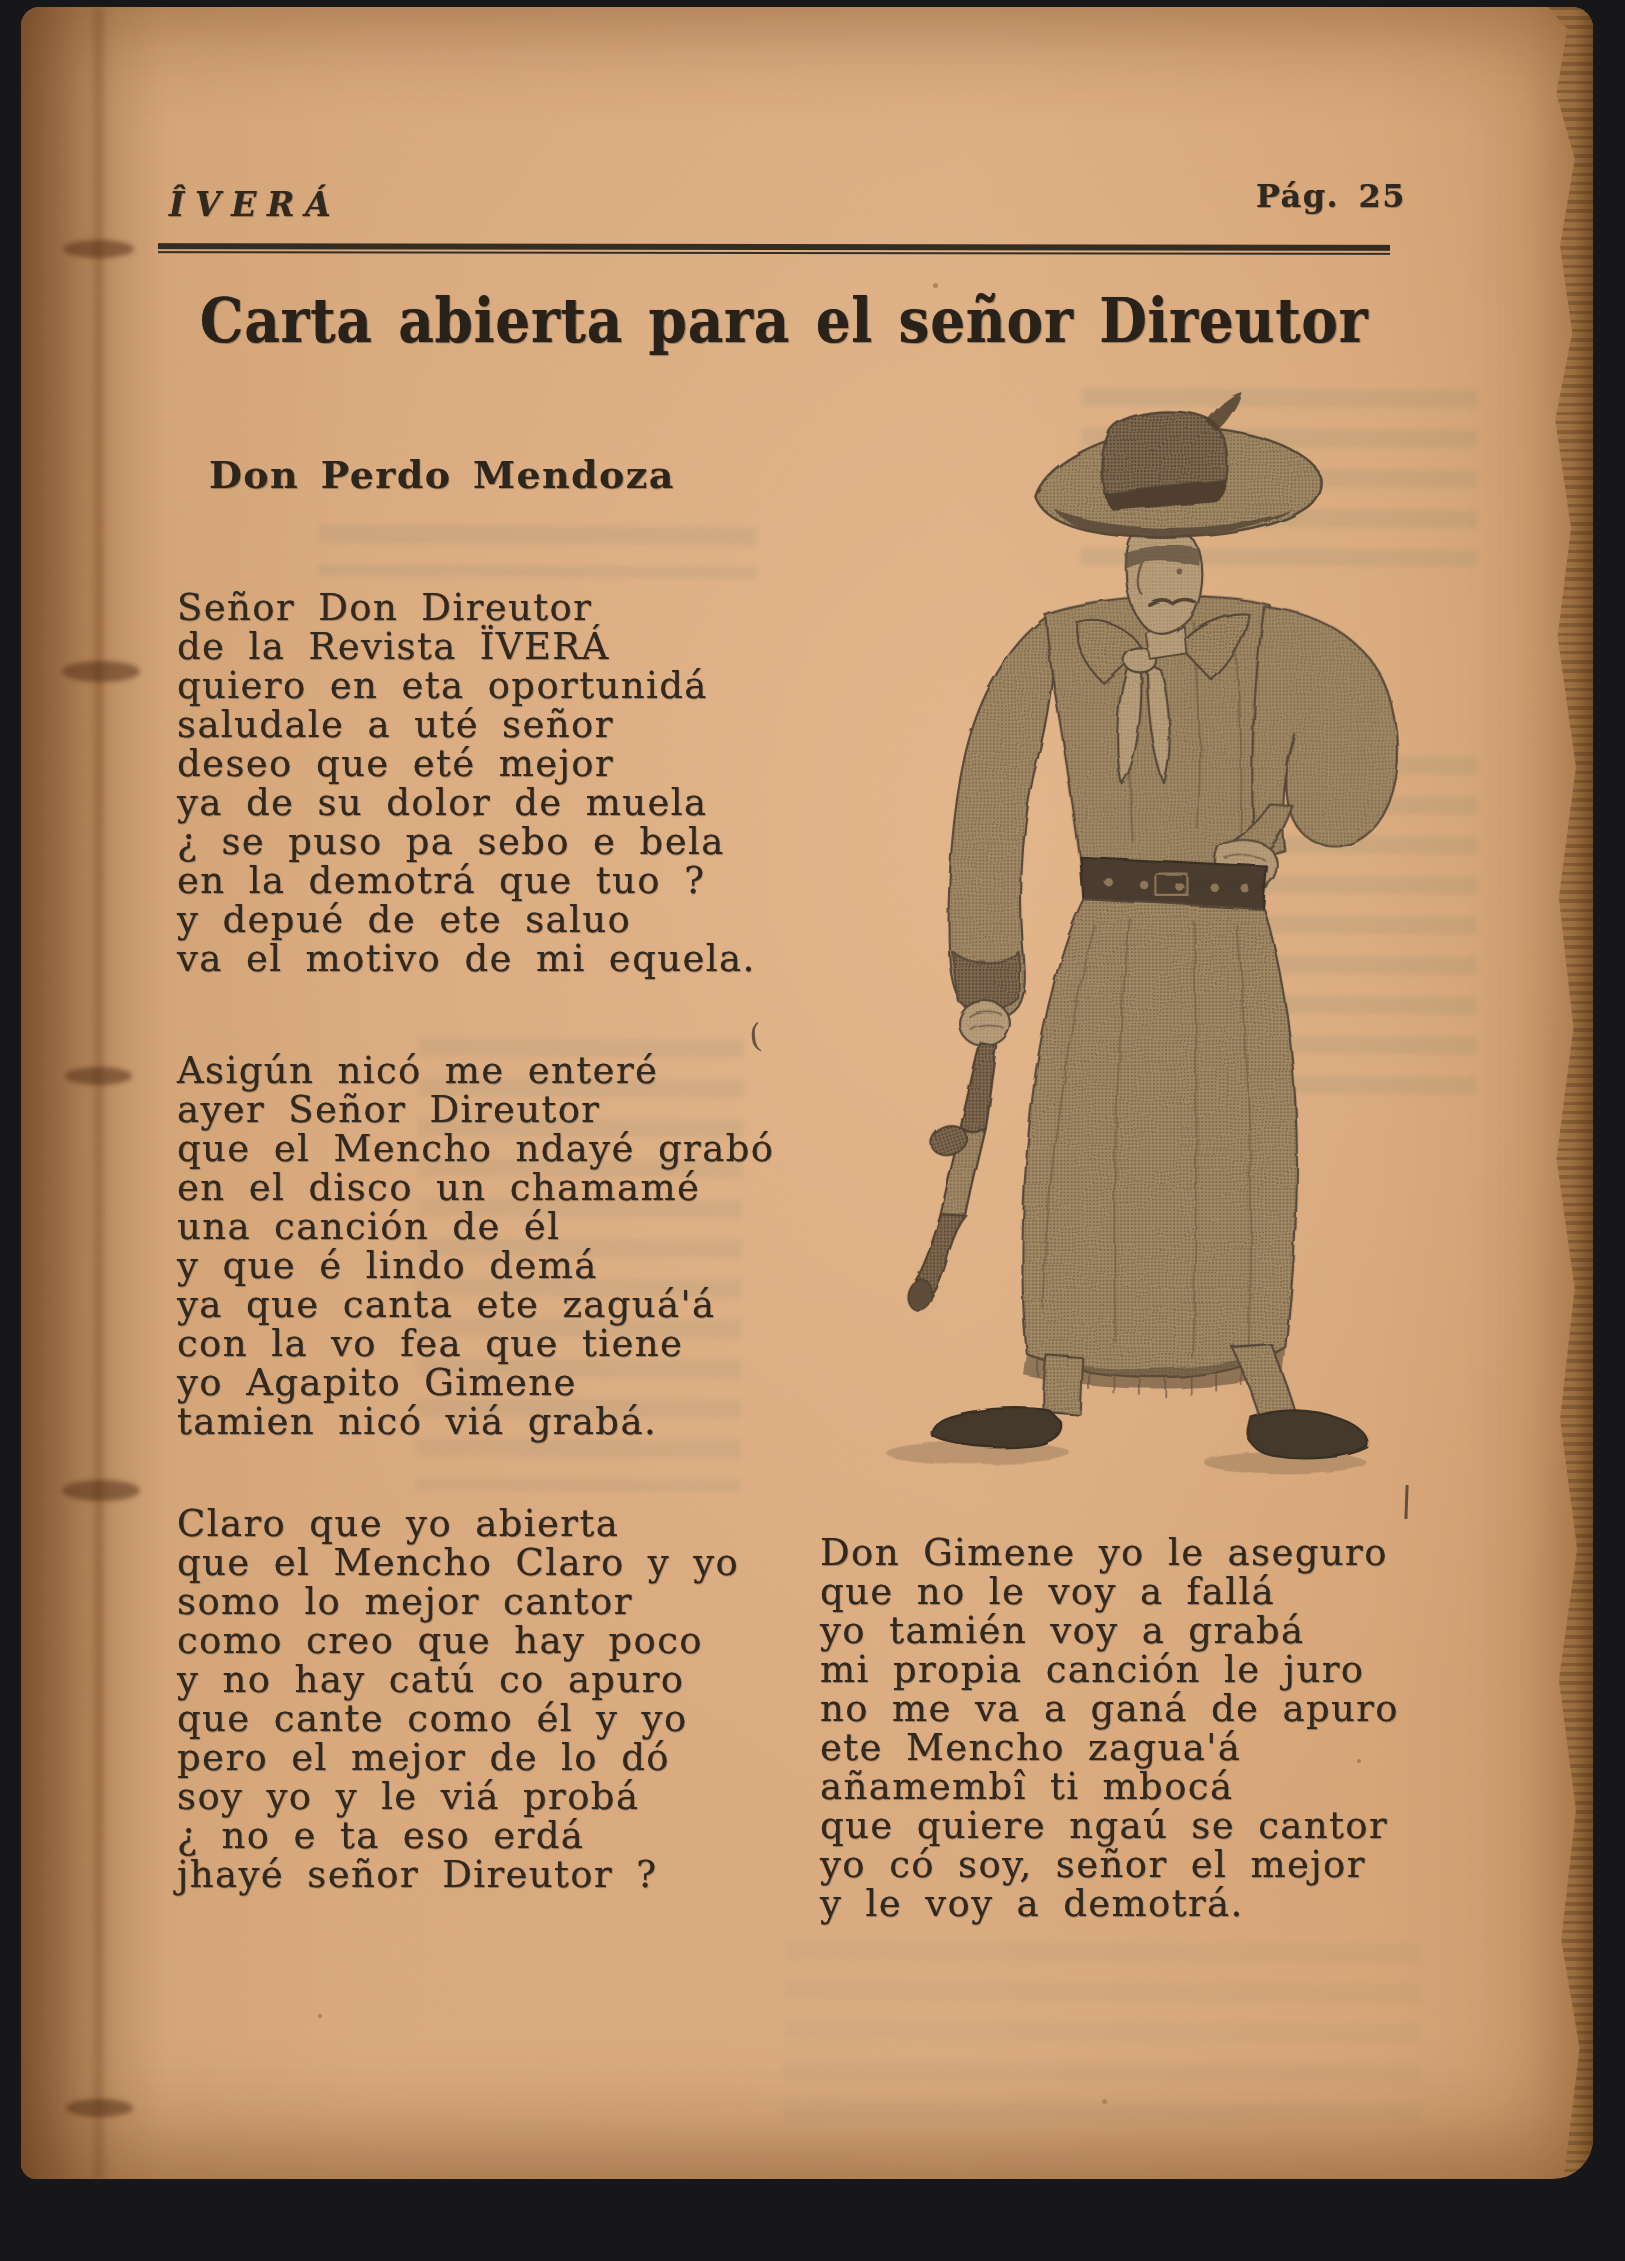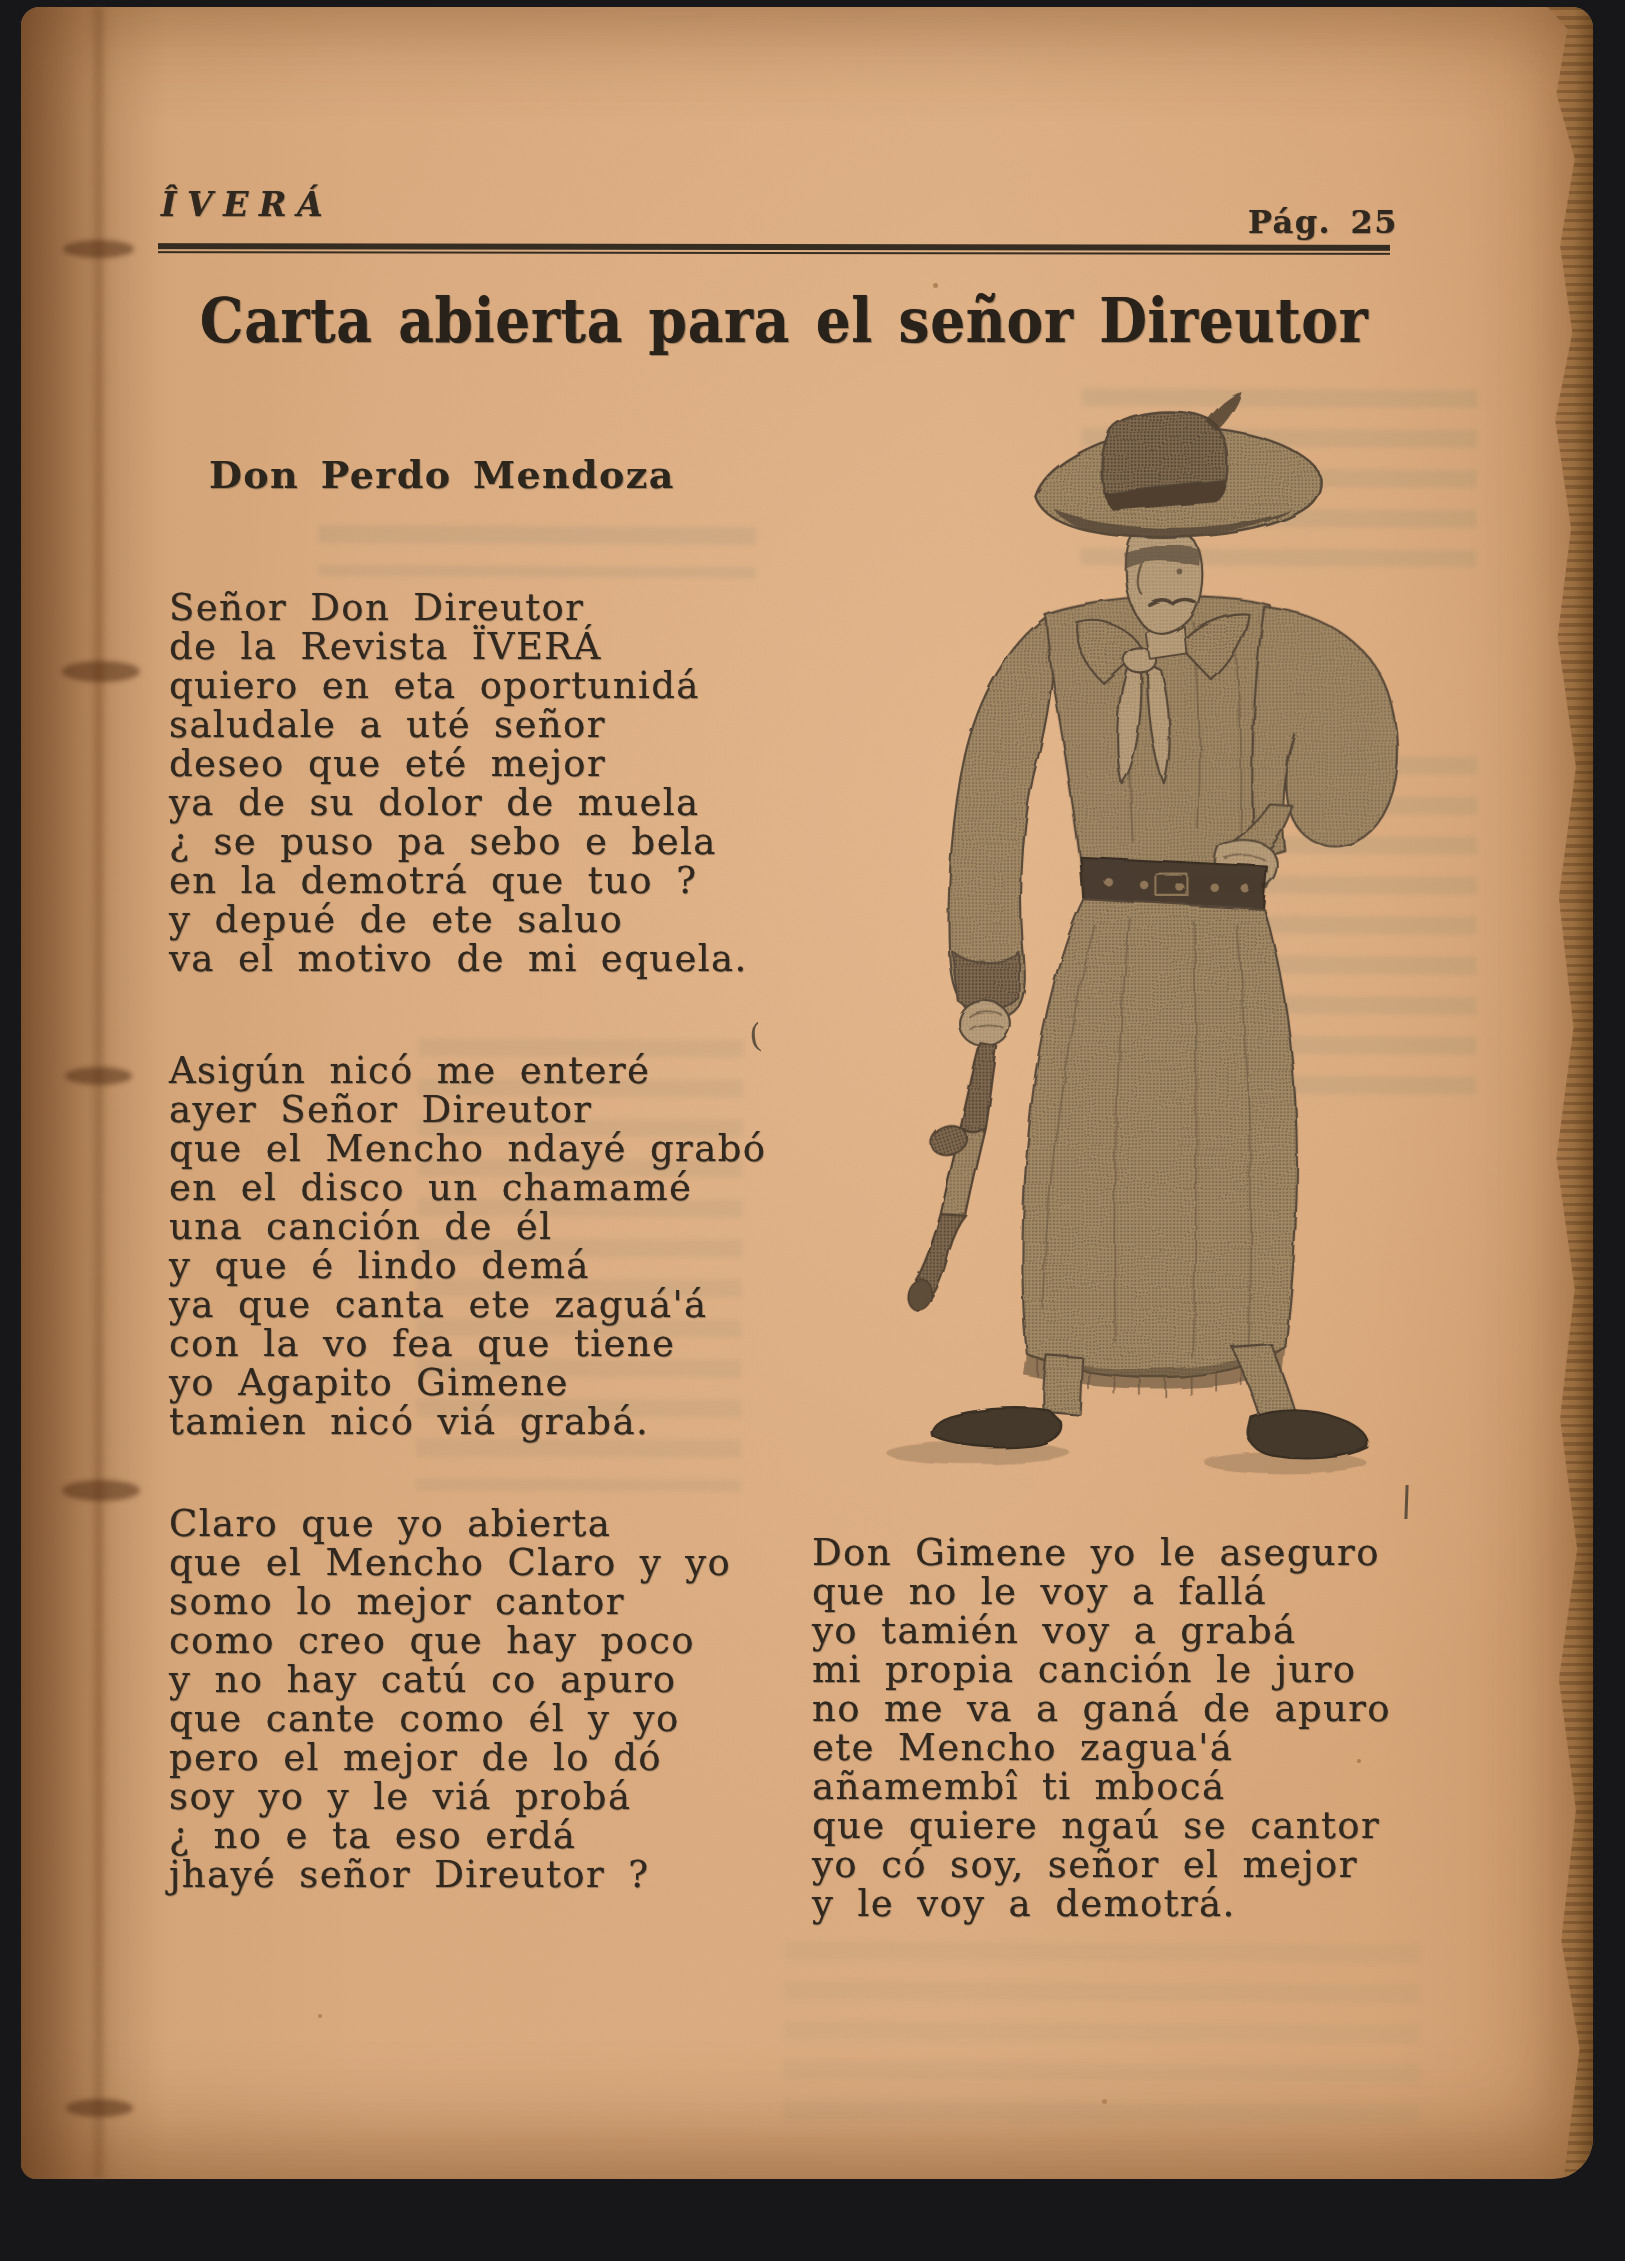--- a/index.html
+++ b/index.html
@@ -40,27 +40,27 @@
     background:
       repeating-linear-gradient(180deg, rgba(64,36,14,.28) 0 3.5px, rgba(0,0,0,0) 3.5px 9.2px),
       linear-gradient(90deg, rgba(164,113,64,0) 0%, rgba(158,108,60,.45) 36%, #9a6e3f 68%, #744e26 100%);
     clip-path:polygon(26% 0,58% 1%,40% 4%,70% 7%,46% 11%,66% 15%,38% 19%,64% 24%,42% 29%,72% 35%,44% 41%,68% 47%,40% 53%,70% 59%,46% 65%,74% 71%,44% 77%,72% 83%,48% 89%,78% 94%,52% 100%,100% 100%,100% 0);
     border-radius:0 21px 41px 0;
   }
   
   .grain{position:absolute;left:0;top:0;width:100%;height:100%;pointer-events:none;border-radius:inherit;}
   .fleck{position:absolute;border-radius:50%;background:#8a5428;}
   
-  .ink{color:#31291f;text-shadow:0.7px 0.7px 0.7px rgba(49,41,31,.35), 0 0 0.7px rgba(49,41,31,.55);}
+  .ink{color:#31291f;text-shadow:0.7px 0.7px 0.7px rgba(49,41,31,.35), 0 0 0.7px rgba(49,41,31,.55);margin-left:8px;}
   .masthead{
     position:absolute;left:140px;top:178px;
     font-size:33px;font-weight:bold;font-style:italic;letter-spacing:10.6px;
   }
   .pagenum{
-    position:absolute;left:1227px;top:196px;
+    position:absolute;left:1227px;top:170px;
     font-size:32px;font-weight:bold;word-spacing:7px;letter-spacing:1.4px;
   }
   .rule{
     position:absolute;left:137px;top:237px;width:1232px;height:10.6px;
     background:
       linear-gradient(180deg,#29231b 0 5.7px, rgba(0,0,0,0) 5.7px 7.8px, #29231b 7.8px 10px, rgba(0,0,0,0) 10px);
     filter:blur(0.4px);opacity:.93;transform:rotate(.08deg);
   }
   .title{
     position:absolute;left:141px;top:281px;width:1244px;

